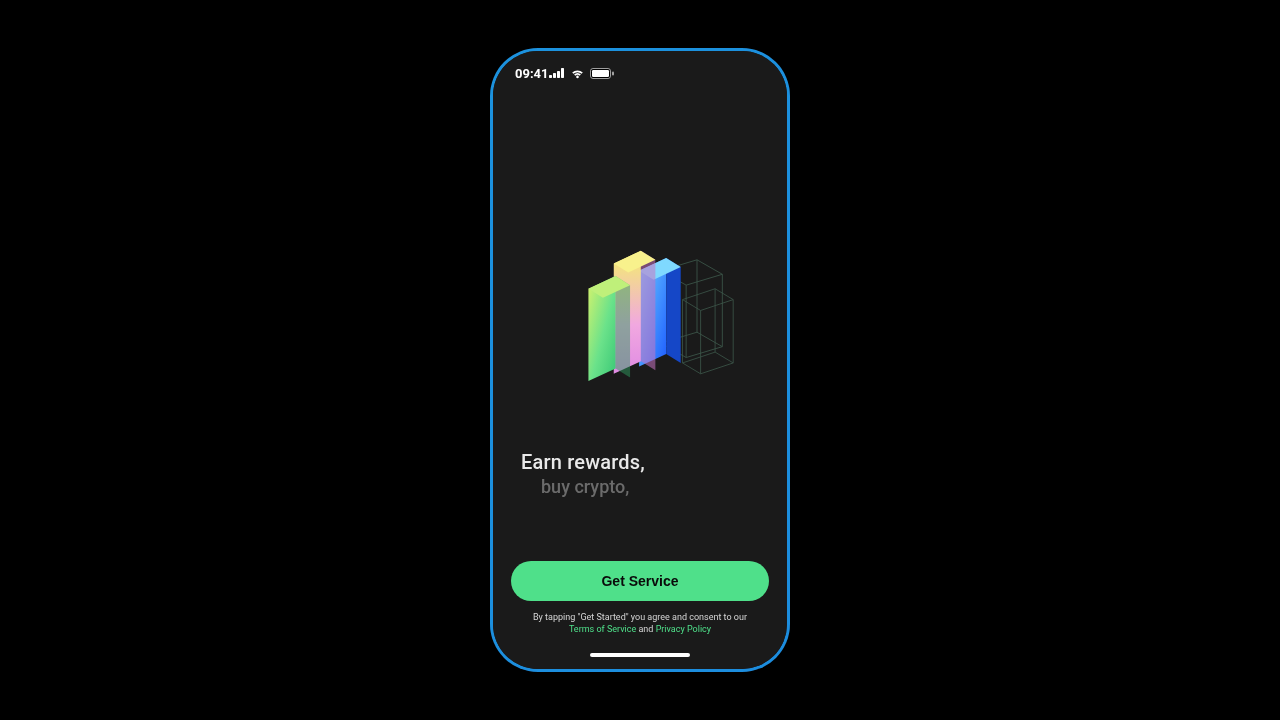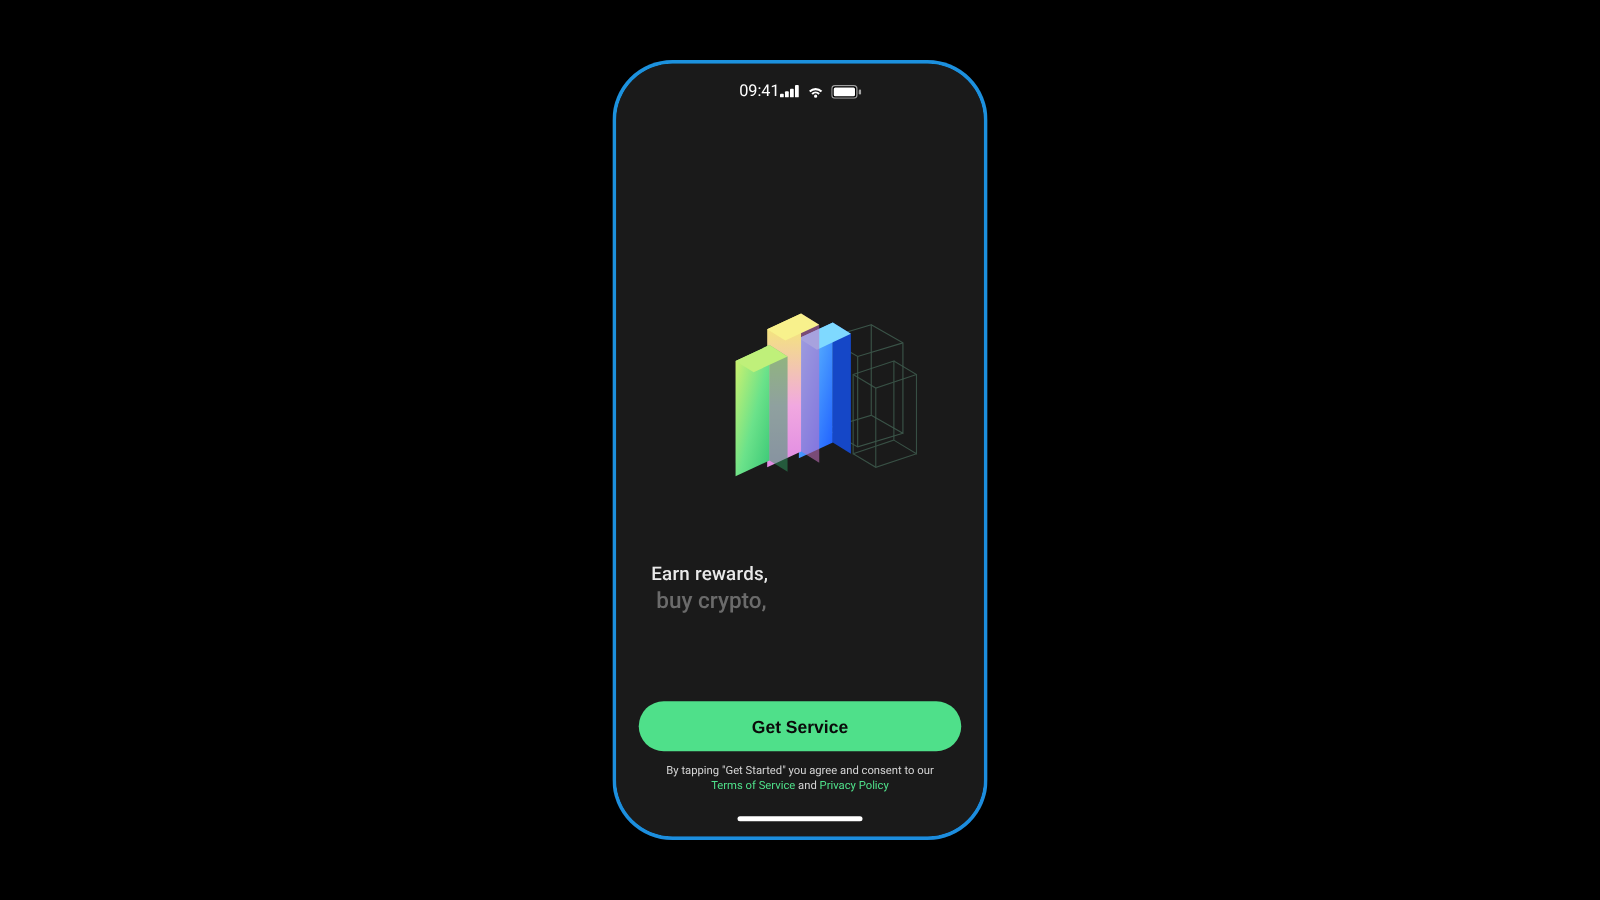--- a/index.html
+++ b/index.html
@@ -32,26 +32,26 @@
     border-radius: 45px;
     background: #1a1a1a;
     overflow: hidden;
     display: flex;
     flex-direction: column;
   }
 
   .status-bar {
     height: 44px;
     display: flex;
-    justify-content: center;
+    justify-content: flex-start;
     align-items: center;
     padding: 0 22px;
     color: #fff;
     font-size: 13px;
-    font-weight: 400;
+    font-weight: 700;
   }
   .status-icons { display: flex; align-items: center; gap: 5px; }
 
   .content {
     flex: 1;
     display: flex;
     flex-direction: column;
     align-items: center;
     padding: 0 18px 4px;
   }
@@ -60,22 +60,22 @@
     margin-top: 140px;
     width: 190px; height: 160px;
     position: relative;
   }
 
   .headlines {
     align-self: flex-start;
     margin-top: 55px;
     margin-left: 10px;
   }
-  .h-primary { color: #e9e9e9; font-size: 15px; font-weight: 500; letter-spacing: 0.2px; }
-  .h-secondary { color: #6b6b6b; font-size: 18px; font-weight: 500; margin-top: 2px; margin-left: 4px; }
+  .h-primary { color: #e9e9e9; font-size: 20px; font-weight: 500; letter-spacing: 0.2px; }
+  .h-secondary { color: #6b6b6b; font-size: 18px; font-weight: 500; margin-top: 2px; margin-left: 20px; }
 
   .spacer { flex: 1; }
 
   .cta {
     width: 100%;
     height: 40px;
     border: none;
     border-radius: 22px;
     background: #4fe08a;
     color: #0a0a0a;

